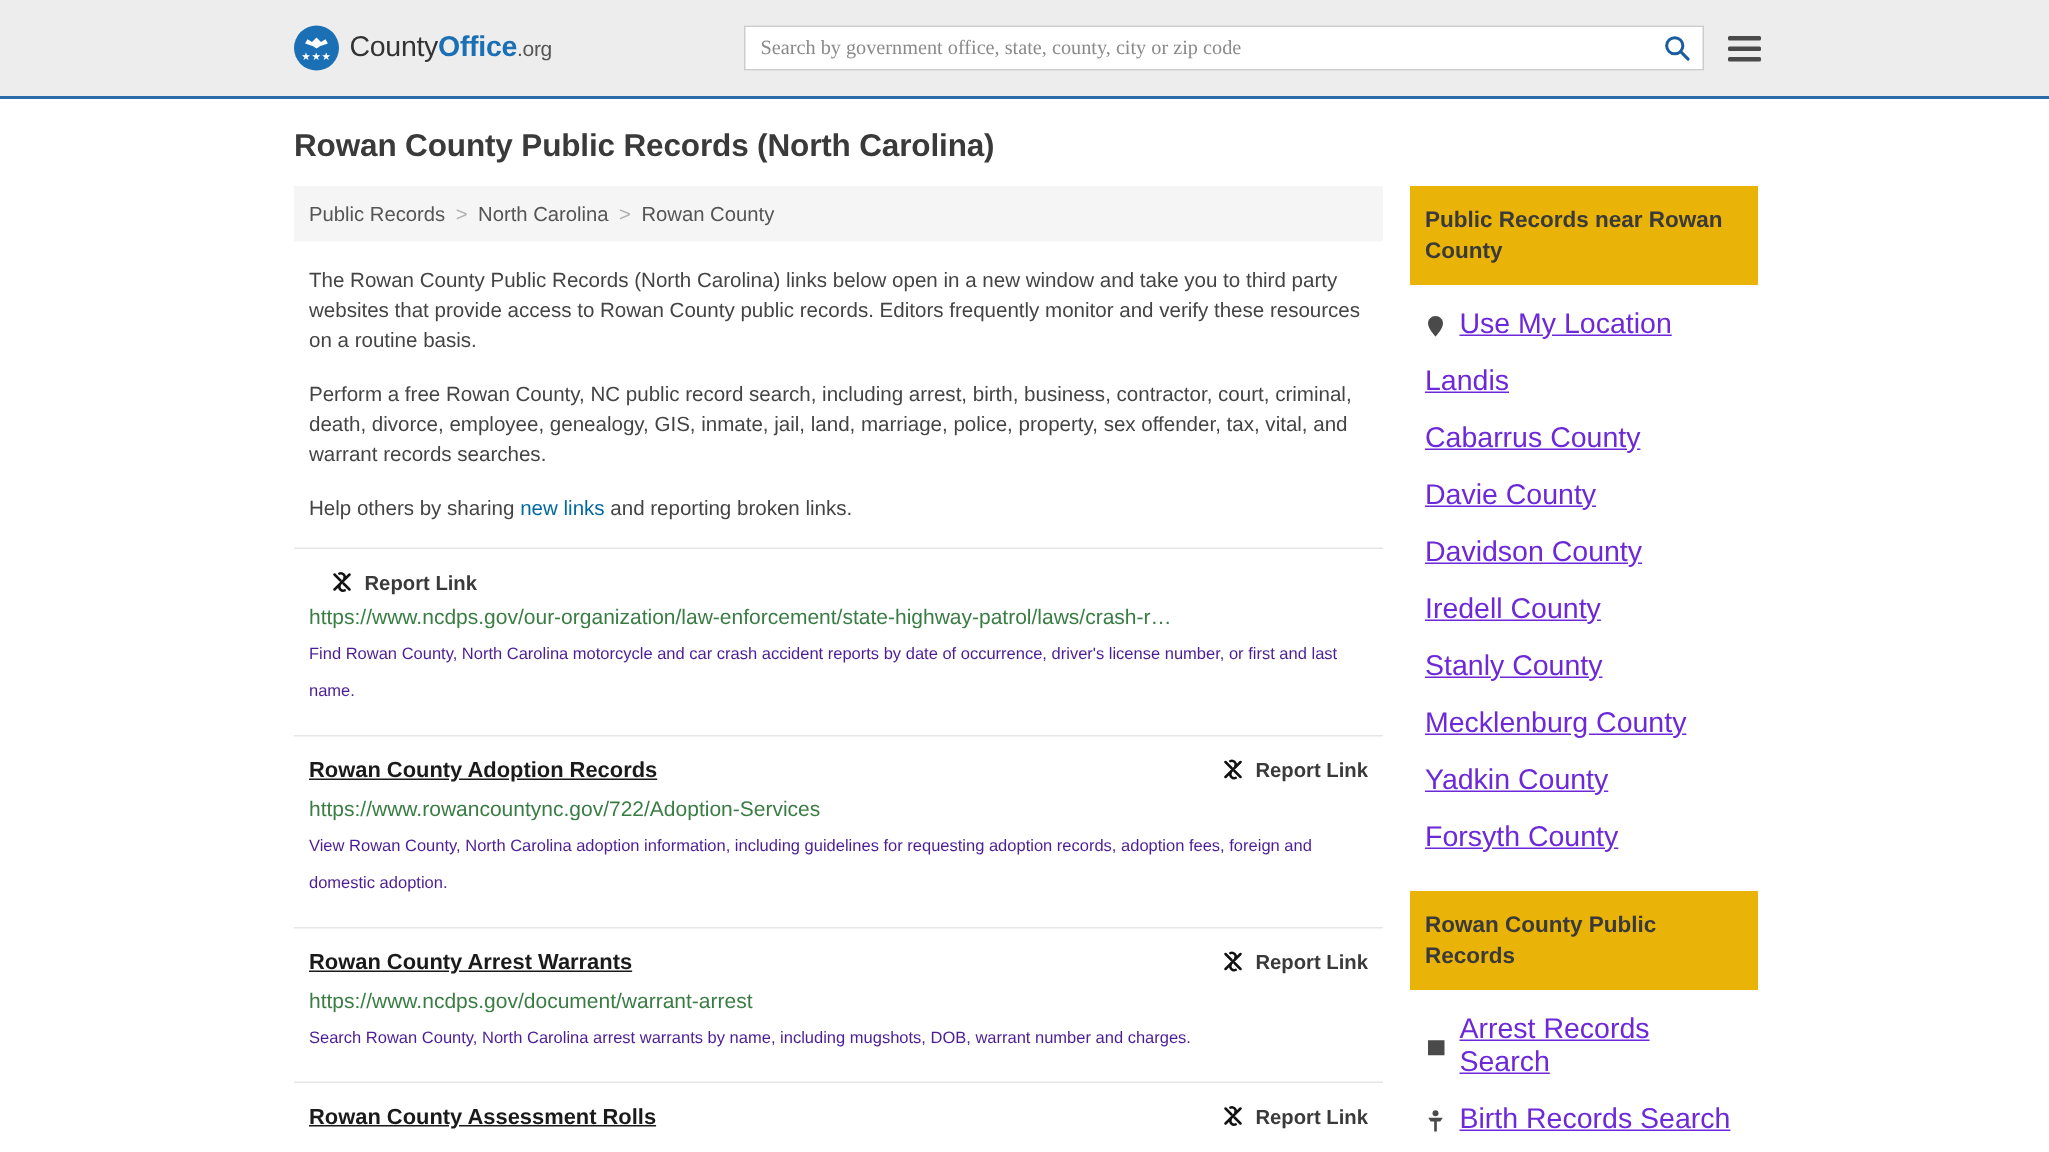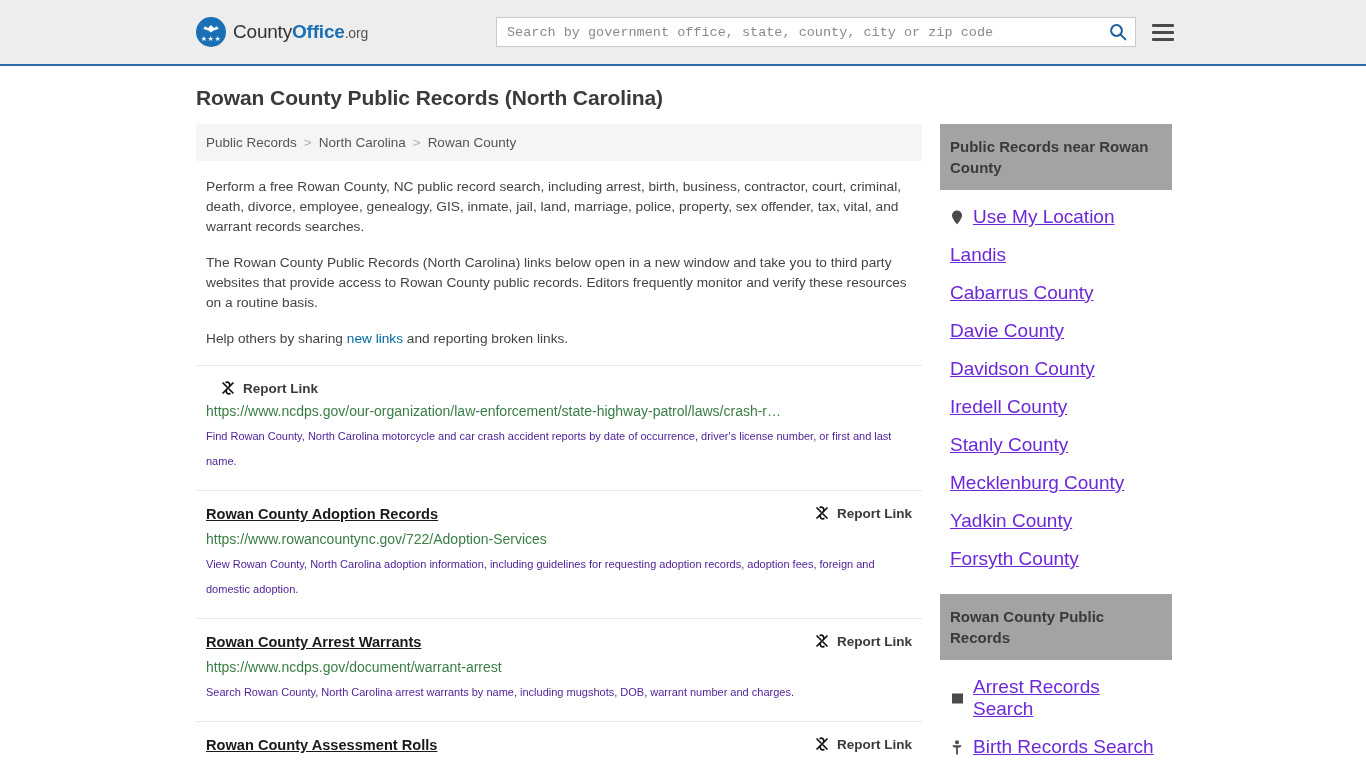--- a/index.html
+++ b/index.html
@@ -71,21 +71,21 @@
     align-items: center;
   }
   .search-input {
     flex: 1;
     border: 0;
     outline: none;
     height: 100%;
     padding: 0 10px;
     font-size: 13.5px;
     color: #333;
-    font-family: Liberation Mono, monospace;
+    font-family: Liberation Serif, serif;
     background: transparent;
   }
   .search-input::placeholder { color: #8a8a8a; }
   .search-btn {
     width: 34px; height: 100%;
     border: 0; background: transparent;
     cursor: pointer;
     display: flex; align-items: center; justify-content: center;
   }
   .hamburger {
@@ -208,21 +208,21 @@
     margin-top: 5px;
     font-size: 11px;
     line-height: 25px;
     color: #4c1d95;
     max-width: 710px;
   }
 
   
   .panel { margin-bottom: 16px; }
   .panel-head {
-    background: #a3a3a3;
+    background: #eab308;
     padding: 12px 10px;
     font-size: 15px;
     font-weight: bold;
     color: #3a3a3a;
     line-height: 21px;
   }
   .panel-list { padding: 8px 10px 0 10px; }
   .panel-item {
     display: flex;
     align-items: center;
@@ -286,22 +286,22 @@
 
       <div class="breadcrumb">
         <a>Public Records</a>
         <span class="sep">&gt;</span>
         <a>North Carolina</a>
         <span class="sep">&gt;</span>
         <span class="current">Rowan County</span>
       </div>
 
       <div class="intro">
+        <p>The Rowan County Public Records (North Carolina) links below open in a new window and take you to third party websites that provide access to Rowan County public records. Editors frequently monitor and verify these resources on a routine basis.</p>
         <p>Perform a free Rowan County, NC public record search, including arrest, birth, business, contractor, court, criminal, death, divorce, employee, genealogy, GIS, inmate, jail, land, marriage, police, property, sex offender, tax, vital, and warrant records searches.</p>
-        <p>The Rowan County Public Records (North Carolina) links below open in a new window and take you to third party websites that provide access to Rowan County public records. Editors frequently monitor and verify these resources on a routine basis.</p>
         <p><span>Help others by sharing </span><a>new links</a><span> and reporting broken links.</span></p>
       </div>
 
       <div class="results" id="results-container">
           <div class="result">
             <div class="result-head">
               <div class="report-link">
                 <svg width="16" height="16" viewBox="0 0 16 16">
                   <path d="M3 3 L7 7 M9 9 L13 13" stroke="#111" stroke-width="1.7" stroke-linecap="round"></path>
                   <path d="M6.2 2.4 A2.6 2.6 0 0 1 9.6 5.8" stroke="#111" stroke-width="1.7" fill="none" stroke-linecap="round"></path>

